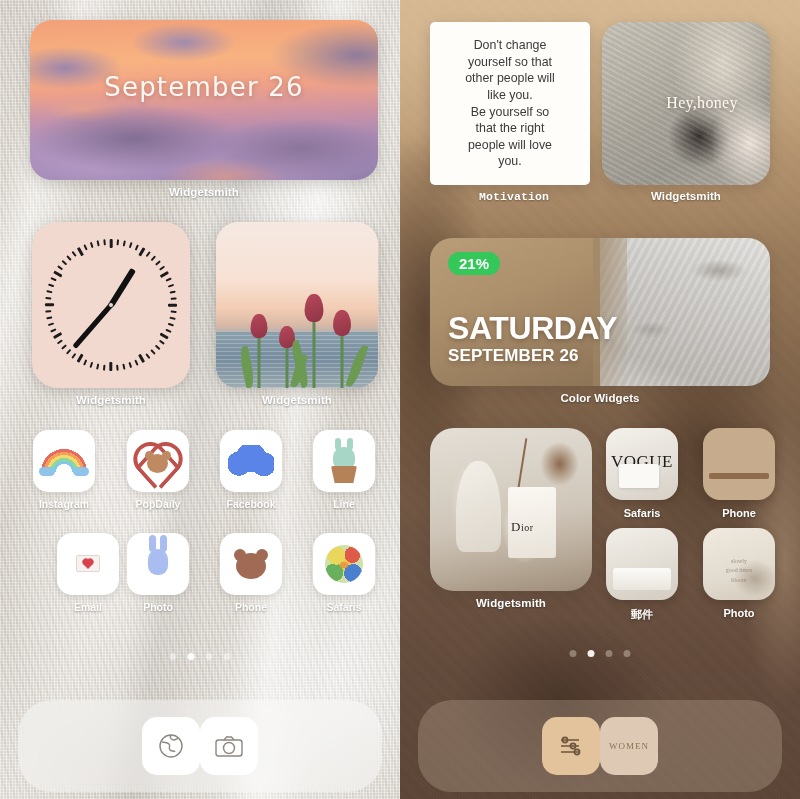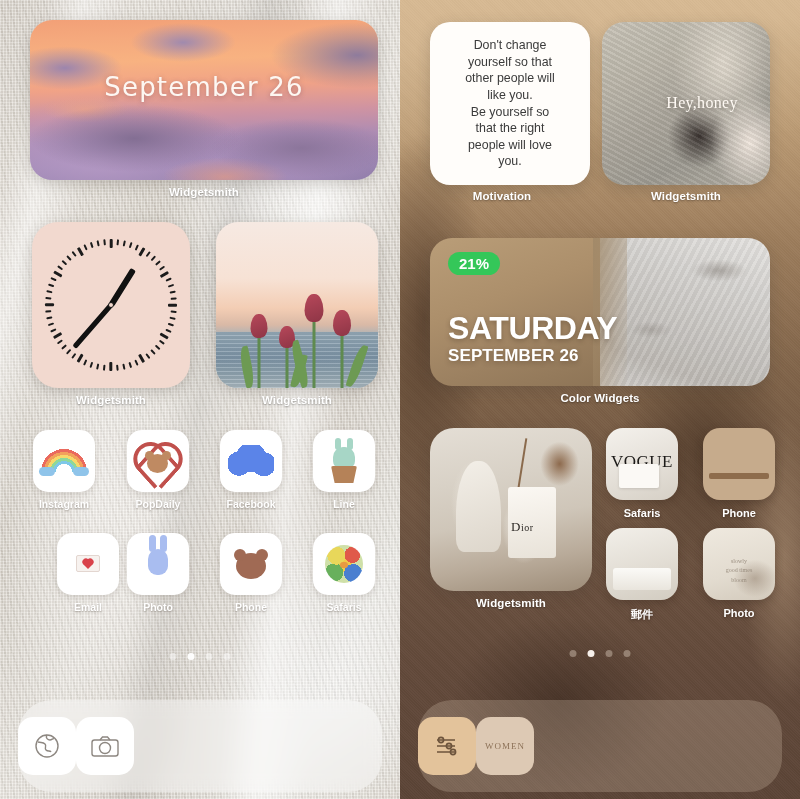--- a/index.html
+++ b/index.html
@@ -179,28 +179,28 @@
   
   .dots{ position:absolute; display:flex; gap:11px; left:50%; transform:translateX(-50%); }
   .dot{ width:7px; height:7px; border-radius:50%; background:rgba(255,255,255,.45); }
   .dot.active{ background:rgba(255,255,255,.95); }
   .dot.dk{ background:rgba(215,200,185,.45); }
   .dot.dk.active{ background:rgba(255,250,244,.95); }
 
   .dock{ position:absolute; left:18px; right:18px; height:92px; border-radius:34px; }
   .dock-left{ background:rgba(255,255,255,.42); backdrop-filter:blur(8px); }
   .dock-right{ background:rgba(200,178,160,.30); }
-  .dock-inner{ position:absolute; inset:0; display:flex; justify-content:flex-start; align-items:center; }
+  .dock-inner{ position:absolute; inset:0; display:flex; justify-content:center; align-items:center; }
   .dock-icon{ width:58px; height:58px; border-radius:15px; display:flex; align-items:center; justify-content:center; }
   .dock-icon.lite{ background:#fff; }
   .dock-icon.tan{ background:#e3c39b; }
   .dock-icon.sand{ background:#ddc9b4; }
 
   
-  #w-quote{ left:30px; top:22px; width:160px; height:163px; border-radius:20px; background:#fffdfa;
+  #w-quote{ left:30px; top:22px; width:160px; height:163px; border-radius:5px; background:#fffdfa;
     display:flex; align-items:center; justify-content:center; padding:8px 6px; }
   .quote-text{ color:#3b3b3b; font-size:12.4px; line-height:1.34; text-align:center; white-space:pre-line; }
 
   
   #w-honey{ left:202px; top:22px; width:168px; height:163px; border-radius:22px; }
   .honey-bg{ position:absolute; inset:0;
     background:
       radial-gradient(ellipse 70px 110px at 72% 26%, #ded7cb 0%, rgba(222,215,203,0) 72%),
       radial-gradient(ellipse 56px 70px at 88% 74%, #f0e6dd 0%, rgba(240,230,221,0) 70%),
       radial-gradient(ellipse 44px 44px at 58% 70%, #3a3330 0%, rgba(58,51,48,0) 72%),
@@ -495,21 +495,21 @@
     <div class="widget" id="w-quote">
       <div class="quote-text">Don't change
 yourself so that
 other people will
 like you.
 Be yourself so
 that the right
 people will love
 you.</div>
     </div>
-    <div class="wlabel dark" style="left:22px;top:190px;width:160px;">Motivation</div>
+    <div class="wlabel dark" style="left:34px;top:190px;width:160px;font-family:Liberation Mono, monospace;">Motivation</div>
 
     <div class="widget" id="w-honey">
       <div class="honey-bg"></div>
       <div class="honey-text">Hey,honey</div>
     </div>
     <div class="wlabel dark" style="left:202px;top:190px;width:168px;">Widgetsmith</div>
 
     <div class="widget" id="w-color">
       <div class="cw-left"></div>
       <div class="cw-right"></div>

